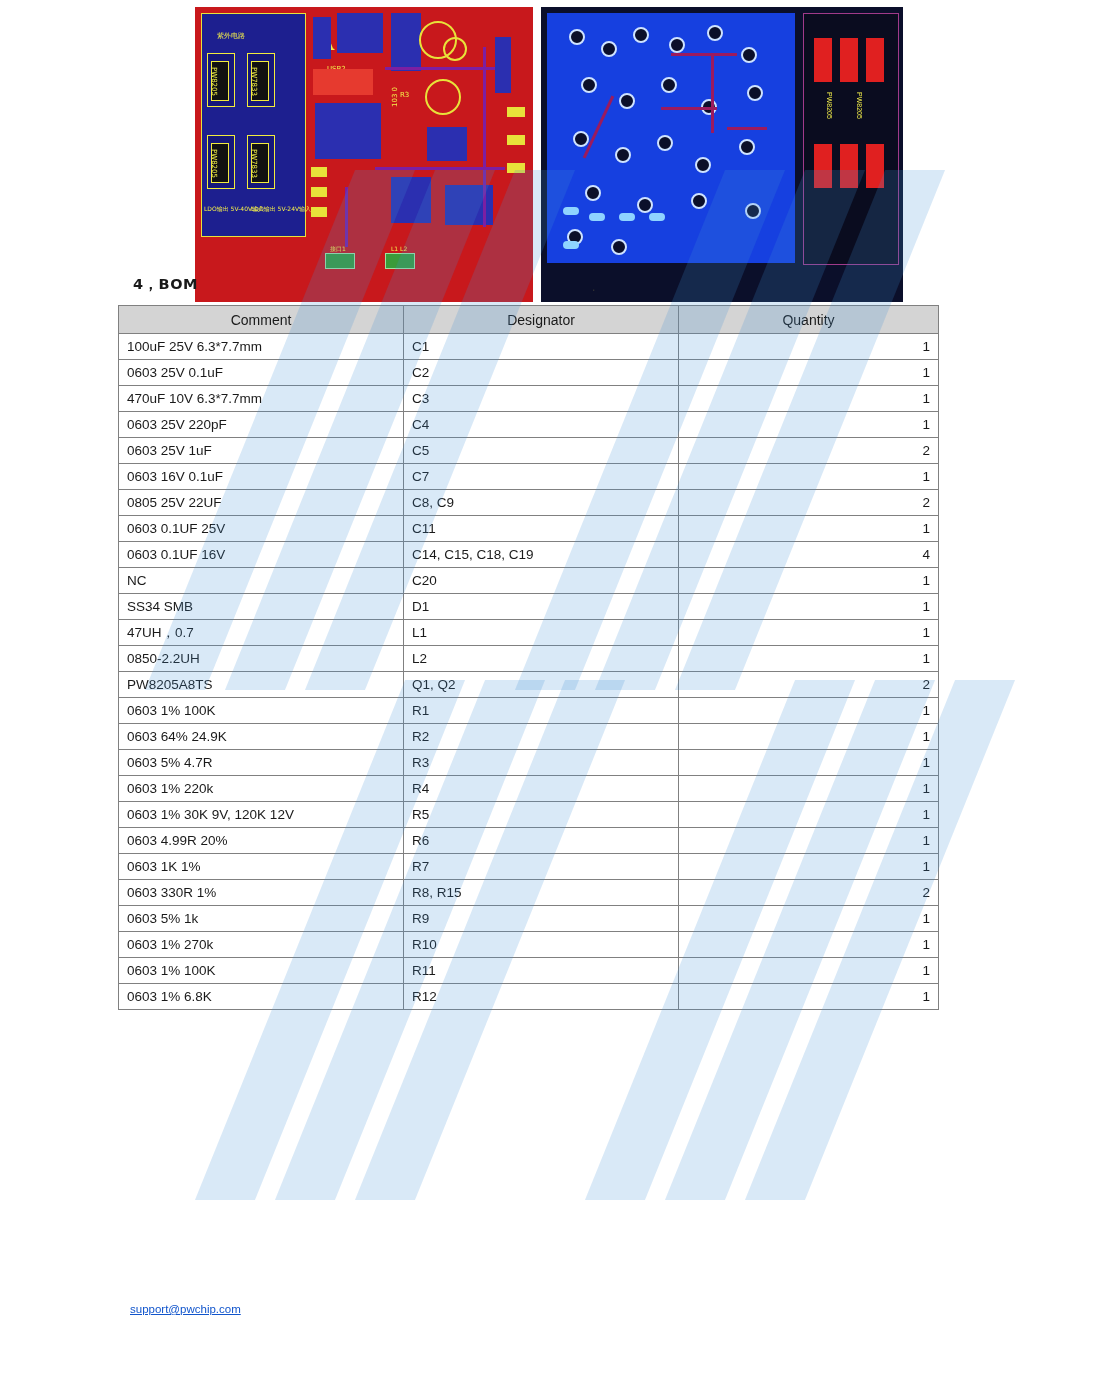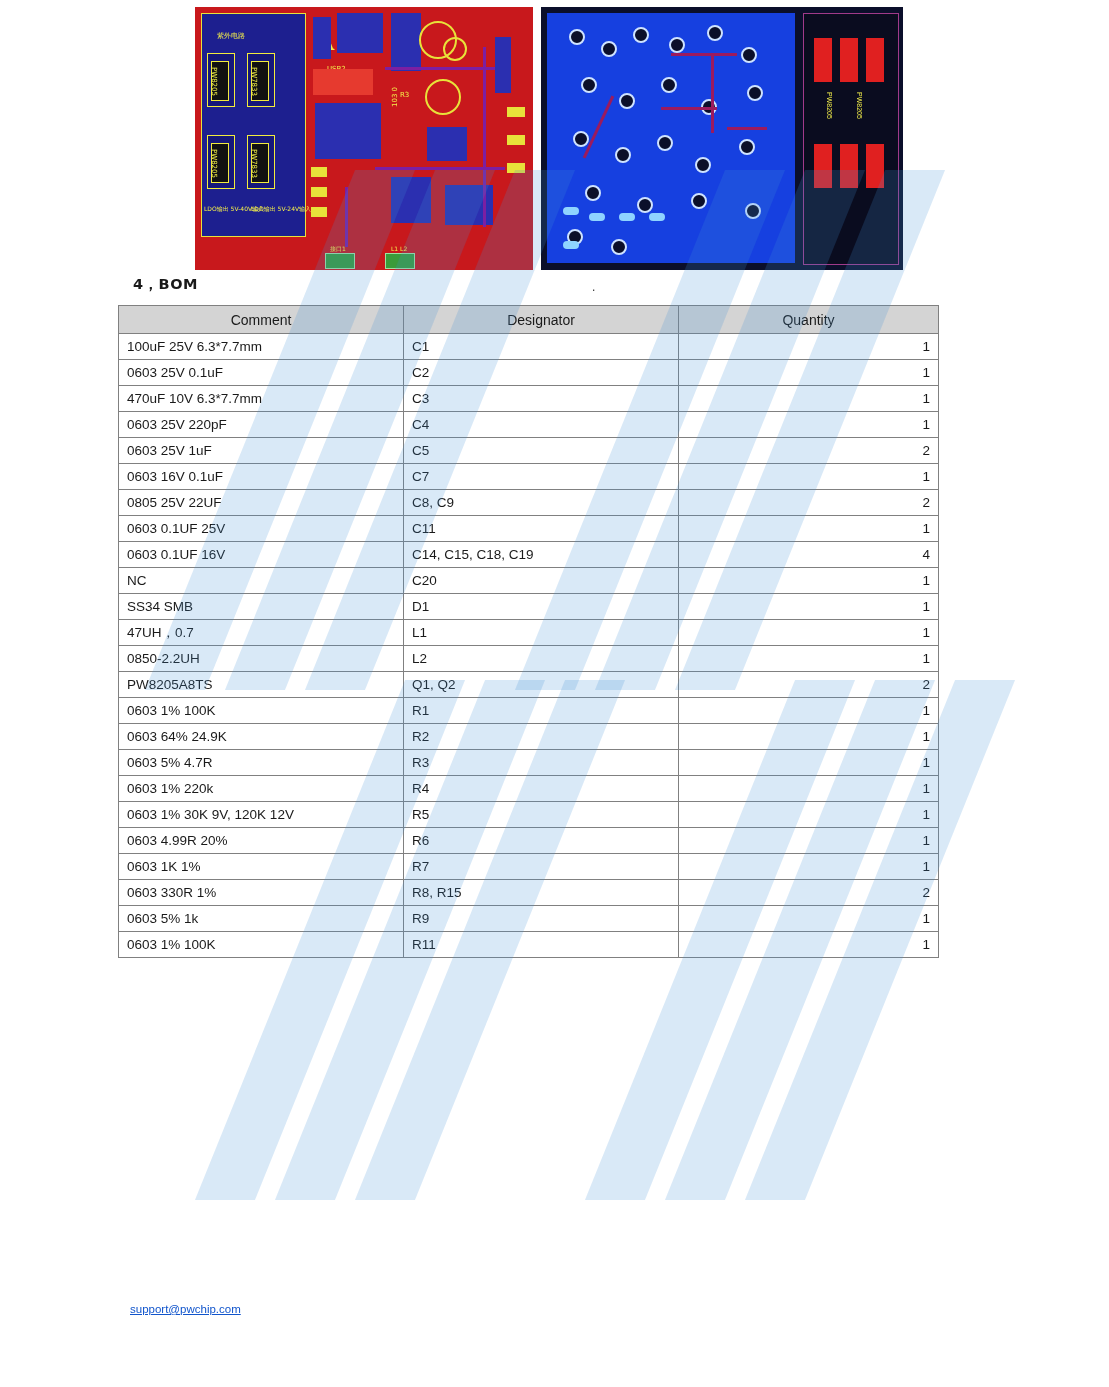--- a/index.html
+++ b/index.html
@@ -35,21 +35,21 @@
   .images-row {
     position: absolute;
     left: 195px;
     top: 7px;
     display: flex;
     gap: 8px;
     z-index: 2;
   }
   .pcb-img {
     width: 338px;
-    height: 263px;
+    height: 295px;
     position: relative;
     overflow: hidden;
   }
   .pcb-top {
     background: #c6161b;
   }
   .pcb-bottom {
     width: 362px;
     background: #0b0f2a;
   }
@@ -480,21 +480,31 @@
           <td>0603 330R 1%</td>
           <td>R8, R15</td>
           <td class="qty">2</td>
         </tr>
         <tr>
           <td>0603    5%    1k</td>
           <td>R9</td>
           <td class="qty">1</td>
         </tr>
         <tr>
+          <td>0603    1%    270k</td>
+          <td>R10</td>
+          <td class="qty">1</td>
+        </tr>
+        <tr>
           <td>0603 1%    100K</td>
           <td>R11</td>
+          <td class="qty">1</td>
+        </tr>
+        <tr>
+          <td>0603 1% 6.8K</td>
+          <td>R12</td>
           <td class="qty">1</td>
         </tr>
       </tbody>
   </table>
 </div>
 
 <a class="footer-link" href="#">support@pwchip.com</a>
 
 </body></html>

